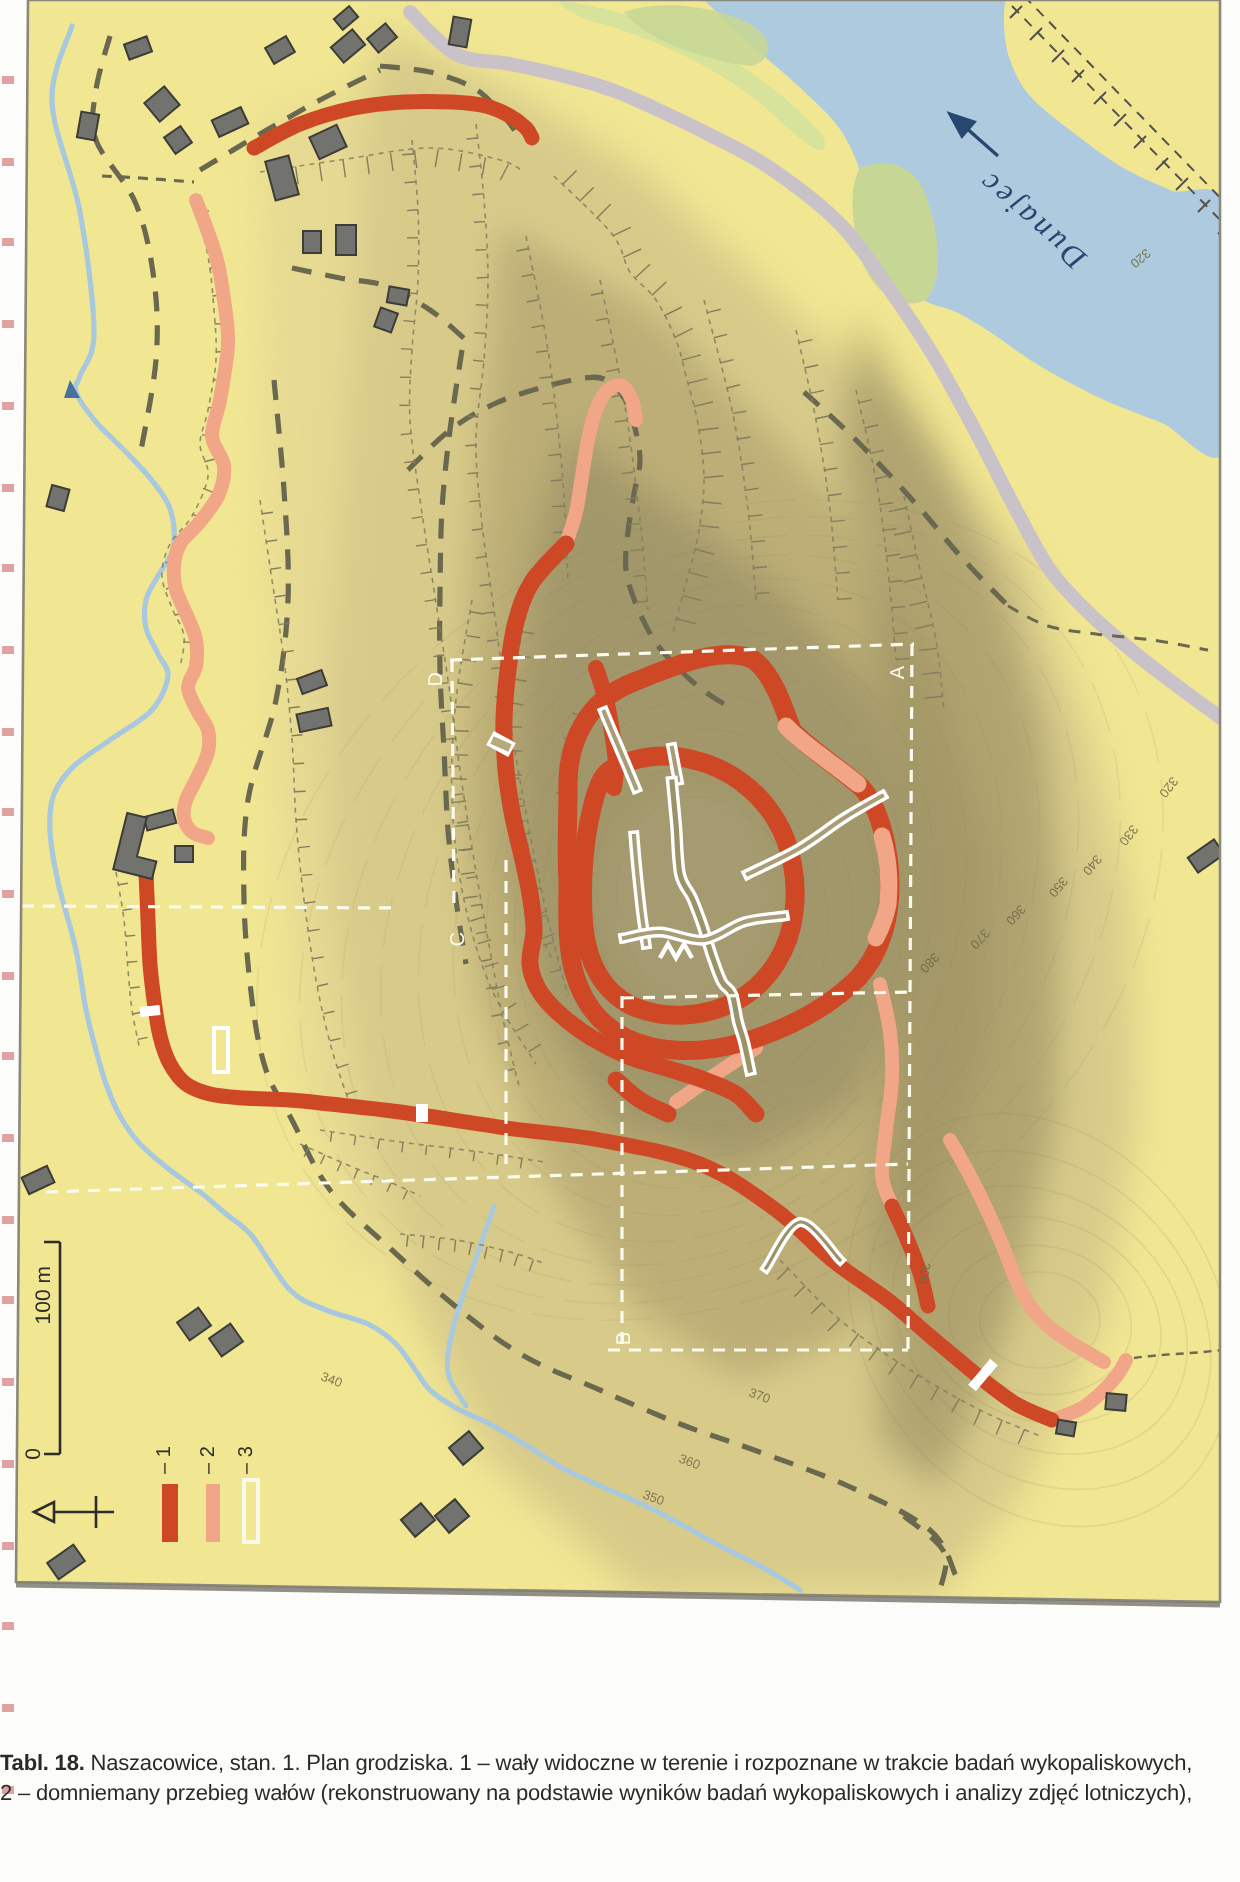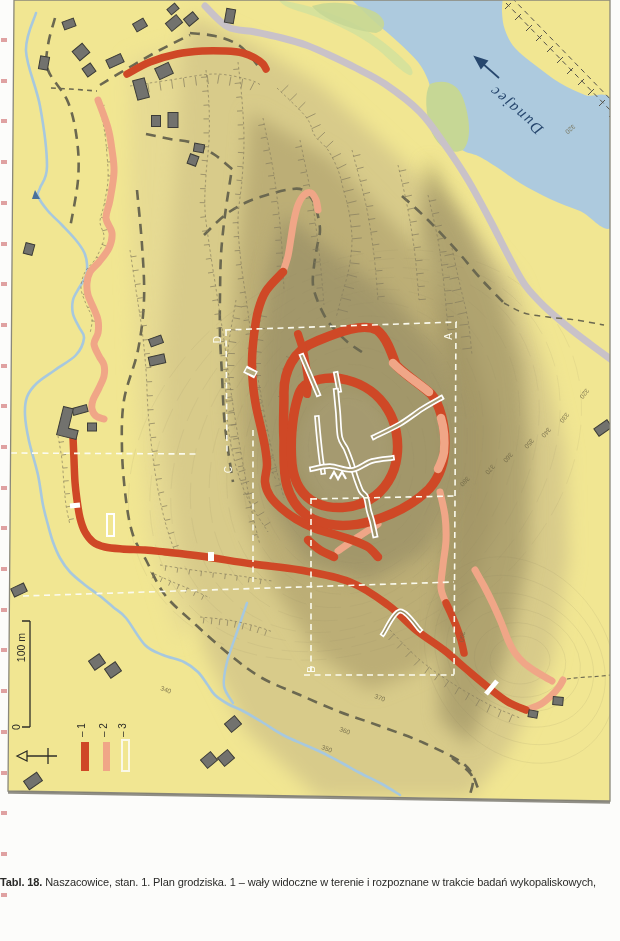--- a/index.html
+++ b/index.html
@@ -666,14 +666,15 @@
 <text x="160" y="690" font-size="6.5" fill="#6f6747" font-family="Liberation Sans, sans-serif" opacity="0.85" transform="rotate(20 160 690)">340</text>
 <text x="461" y="631" font-size="6.5" fill="#6f6747" font-family="Liberation Sans, sans-serif" opacity="0.85" transform="rotate(100 461 631)">390</text>
 <text x="573" y="124" font-size="6.5" fill="#6f6747" font-family="Liberation Sans, sans-serif" opacity="0.85" transform="rotate(140 573 124)">320</text>
 </g>
 <polygon points="14,0 610,0 610,801 8,791" fill="none" stroke="#8a887a" stroke-width="1.3"></polygon>
 <line x1="8" y1="792.5" x2="610" y2="802.5" stroke="#77756a" stroke-width="2.5" opacity="0.8"></line>
 </svg>
 
 <div class="cap" style="top:876px"><b>Tabl. 18.</b> Naszacowice, stan. 1. Plan grodziska. 1 – wały widoczne w terenie i rozpoznane w trakcie badań wykopaliskowych,</div>
 
+<div class="cap" style="top:891px">2 – domniemany przebieg wałów (rekonstruowany na podstawie wyników badań wykopaliskowych i analizy zdjęć lotniczych),</div>
 
 </div>
 
 </body></html>

